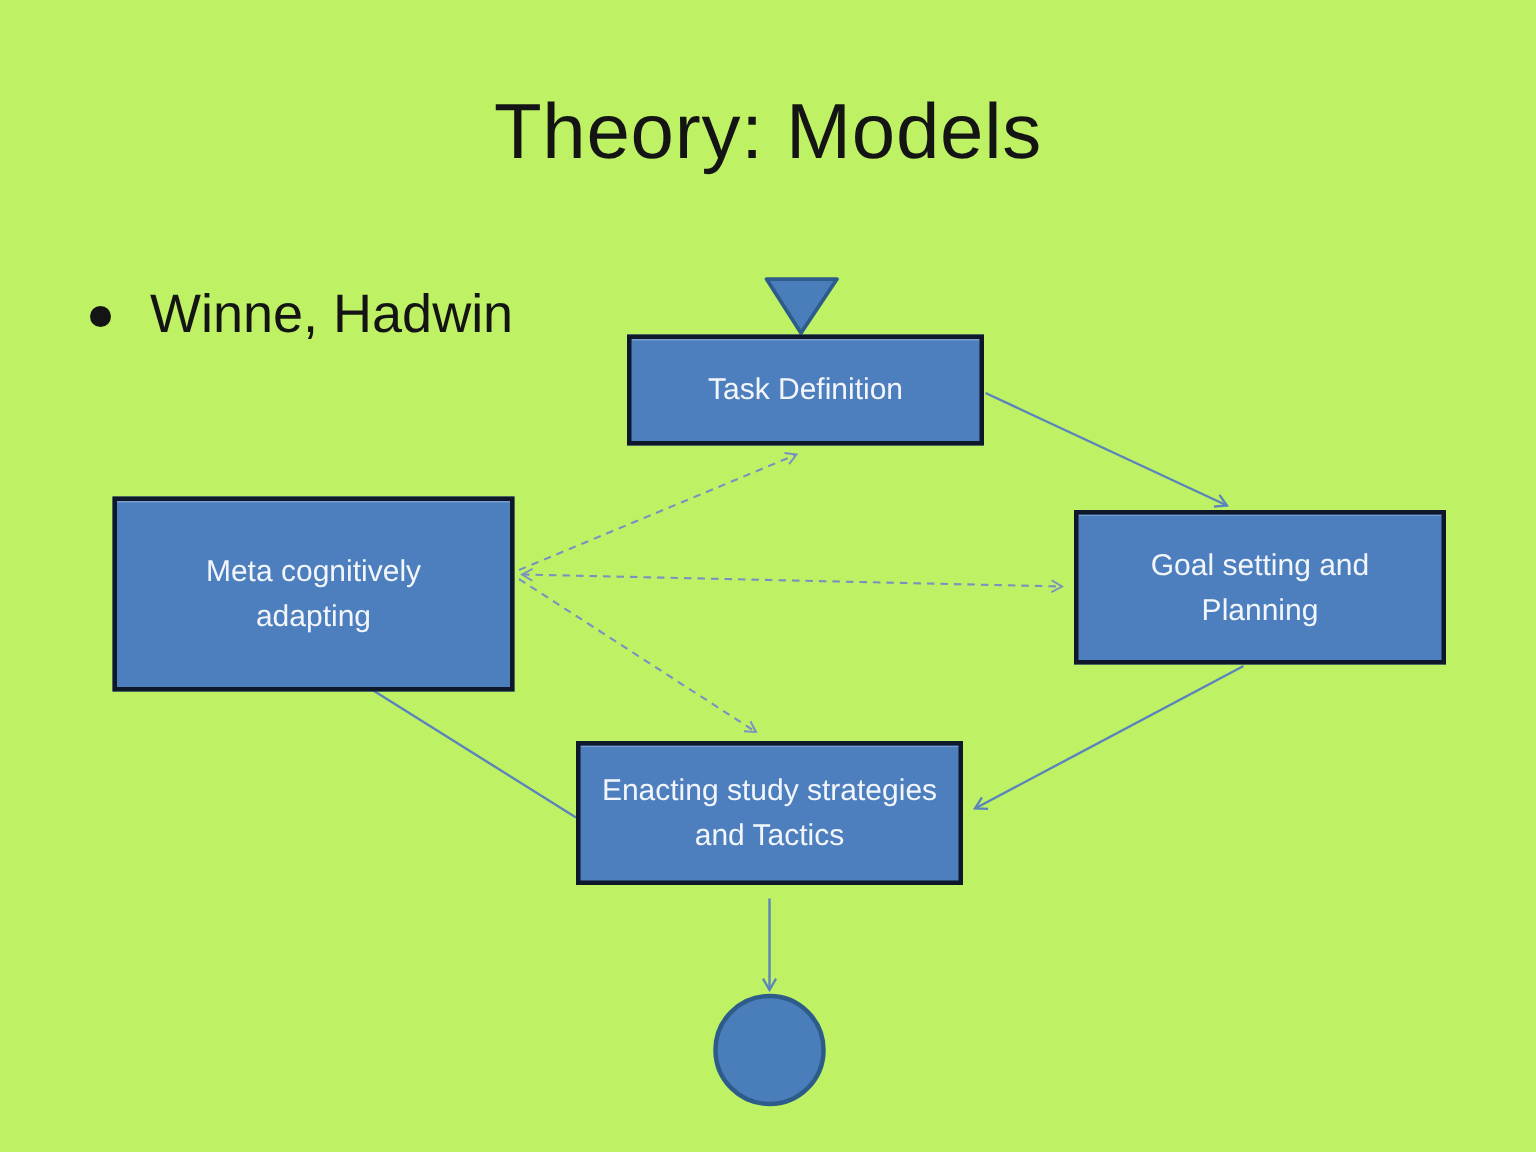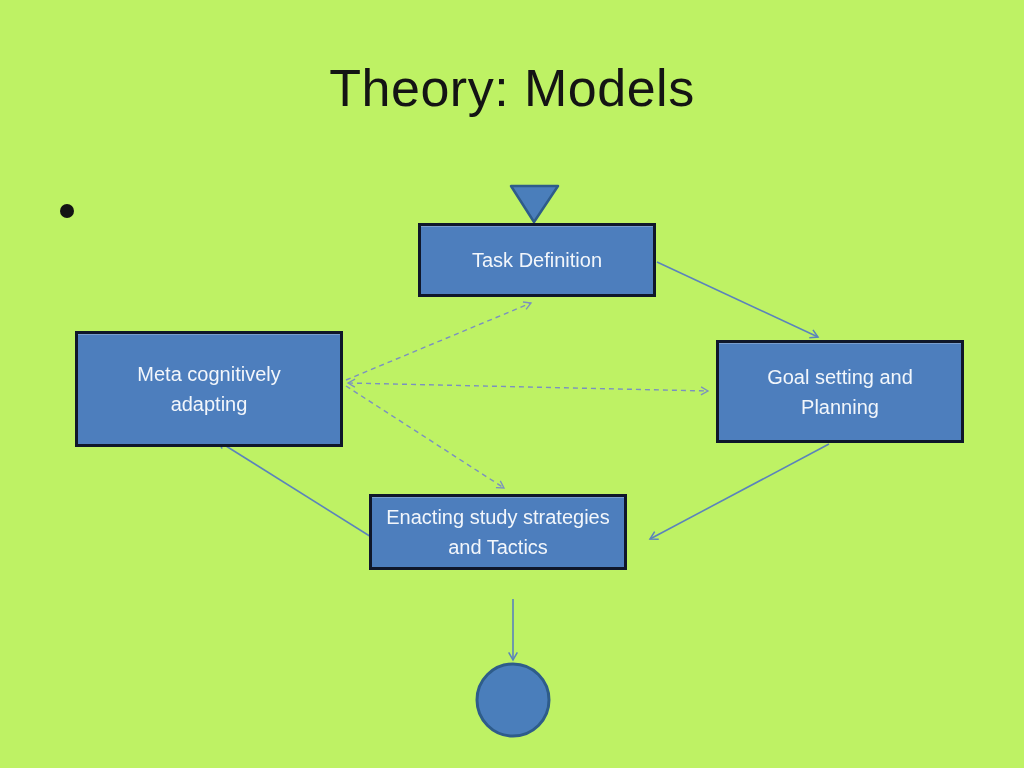--- a/index.html
+++ b/index.html
@@ -59,33 +59,34 @@
     color: #f2f6fb;
     display: flex;
     align-items: center;
     justify-content: center;
     text-align: center;
     font-size: 20px;
     line-height: 1.5;
     box-sizing: border-box;
   }
   .node-task     { left: 418px; top: 223px; width: 238px; height: 74px;  padding: 0 10px; }
-  .node-meta     { left: 75px;  top: 331px; width: 268px; height: 116px; padding: 0 28px; }
+  .node-meta     { left: 75px;  top: 331px; width: 268px; height: 130px; padding: 0 28px; }
   .node-goal     { left: 716px; top: 340px; width: 248px; height: 103px; padding: 0 14px; }
-  .node-enacting { left: 369px; top: 494px; width: 258px; height: 76px; padding: 0 14px; }
+  .node-enacting { left: 384px; top: 494px; width: 258px; height: 96px; padding: 0 14px; }
 </style>
 </head>
 <body>
 
 <div class="slide">
 
   <div class="slide-title">Theory: Models</div>
 
   <div class="bullet-row">
     <div class="bullet-dot"></div>
+    <div class="bullet-text">Winne, Hadwin</div>
   </div>
 
   <svg class="connectors" viewBox="0 0 1024 768">
     <defs>
       <marker id="arrowSolid" viewBox="0 0 12 12" refX="9" refY="6" markerWidth="13" markerHeight="13" markerUnits="userSpaceOnUse" orient="auto-start-reverse">
         <path d="M2,2 L9,6 L2,10" fill="none" stroke="#5b83bc" stroke-width="1.4"></path>
       </marker>
       <marker id="arrowDashed" viewBox="0 0 12 12" refX="9" refY="6" markerWidth="12" markerHeight="12" markerUnits="userSpaceOnUse" orient="auto-start-reverse">
         <path d="M2,2 L9,6 L2,10" fill="none" stroke="#7b90c0" stroke-width="1.3"></path>
       </marker>

